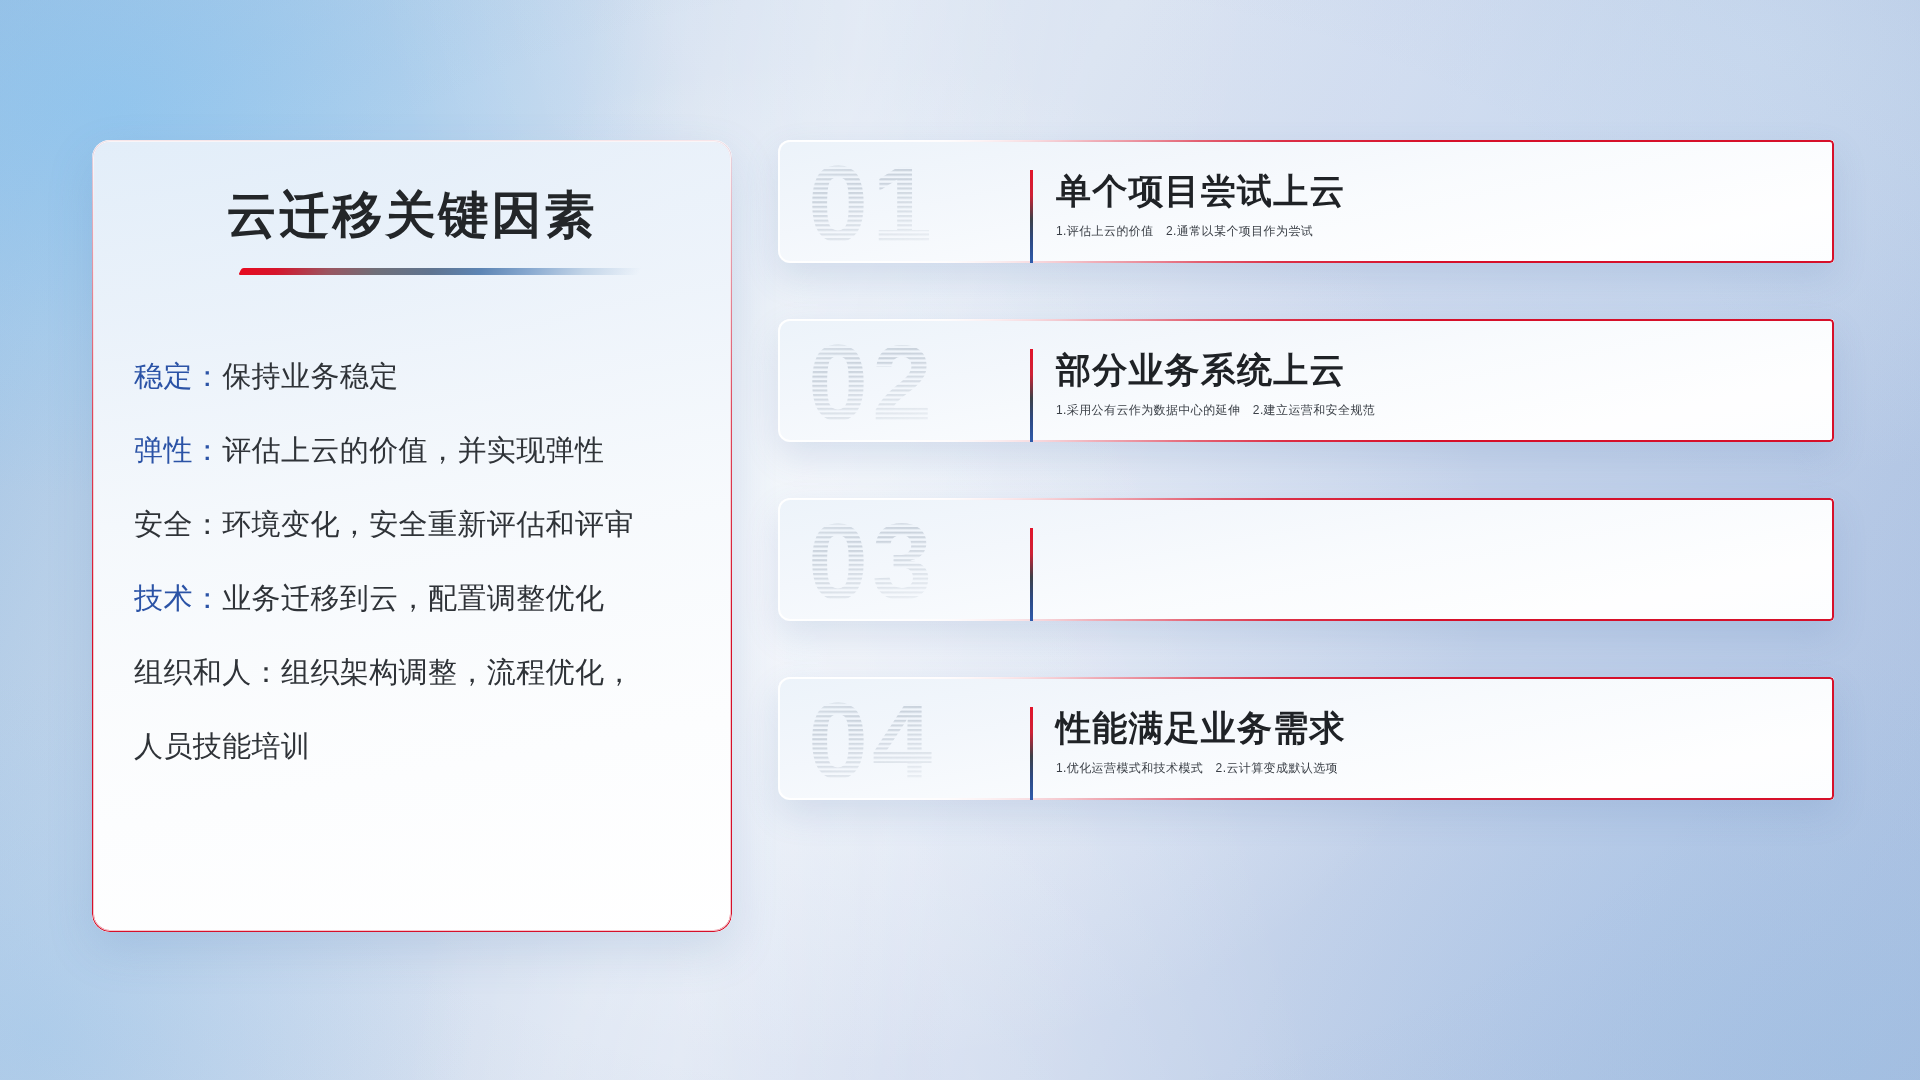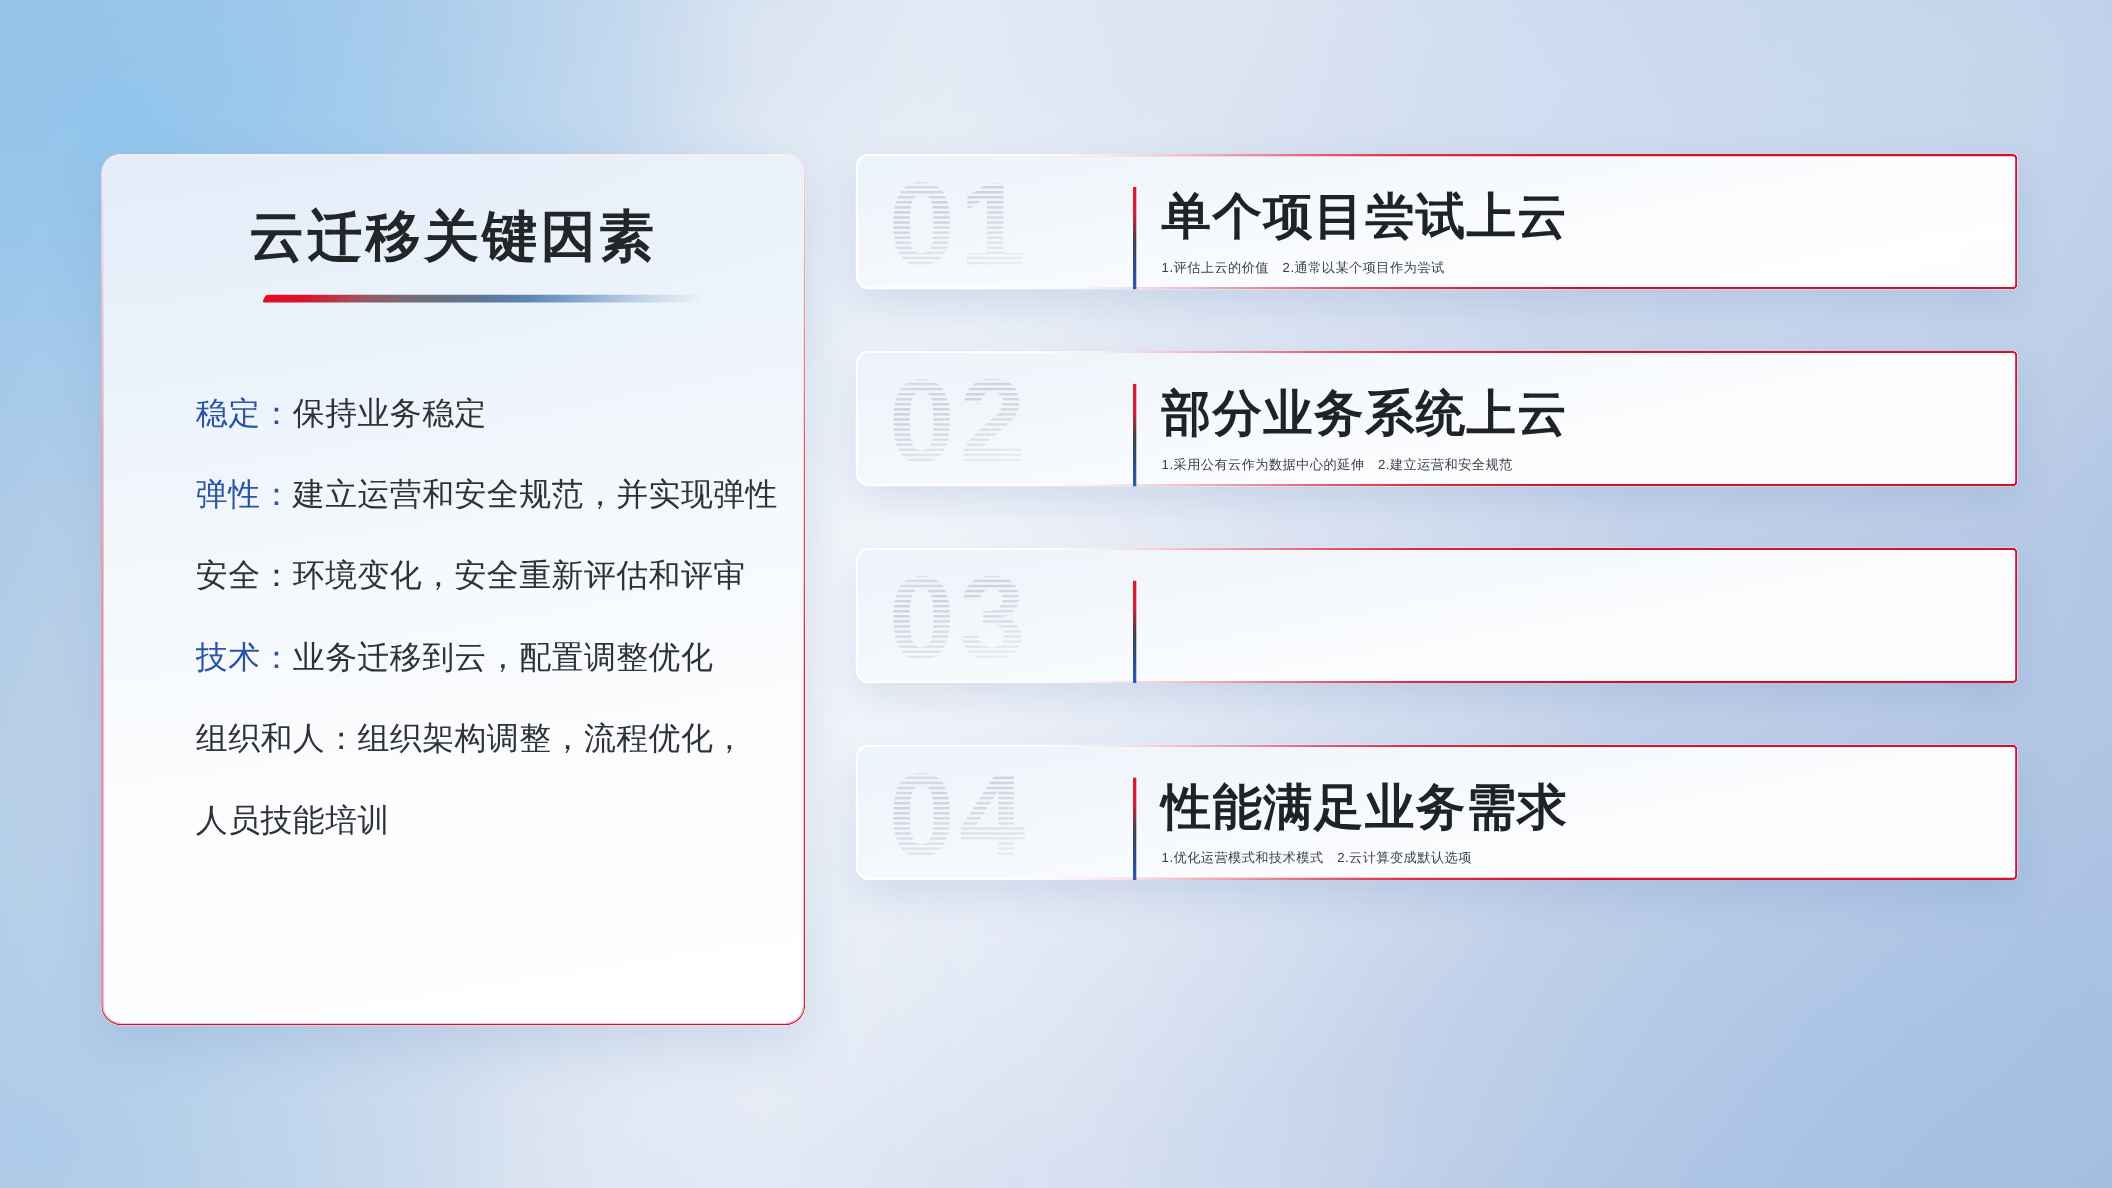--- a/index.html
+++ b/index.html
@@ -134,21 +134,20 @@
         rgba(240,245,250,0) 100%);
     border-radius: 2px;
     transform: skewX(-26deg);
   }
 
   #panel-body {
     position: absolute;
     left: 42px;
     top: 222px;
     right: 34px;
-    margin-left: 44px;
   }
   .panel-line {
     font-size: 29px;
     line-height: 1.0;
     color: #2f3338;
     margin-bottom: 45px;
     white-space: nowrap;
     letter-spacing: 0.4px;
   }
   .panel-line:last-child { margin-bottom: 0; }
@@ -222,21 +221,21 @@
     background: linear-gradient(180deg, #e2142b 0%, #cf2136 26%, #3d4148 50%, #2d4a84 72%, #2f5fb5 100%);
   }
 
   .card-text {
     position: absolute;
     left: 278px;
     right: 22px;
     top: 30px;
   }
   .card-title {
-    font-size: 45px;
+    font-size: 35px;
     font-weight: bold;
     color: #1f2226;
     letter-spacing: 1.2px;
     line-height: 1.18;
     white-space: nowrap;
   }
   .card-sub {
     margin-top: 13px;
     font-size: 12px;
     color: #3a3f46;
@@ -265,21 +264,21 @@
     <div id="left-panel-rim"></div>
 
     <div id="panel-title">云迁移关键因素</div>
     <div id="panel-title-rule"></div>
 
     <div id="panel-body">
       <div class="panel-line">
         <span class="lbl accent">稳定：</span><span>保持业务稳定</span>
       </div>
       <div class="panel-line">
-        <span class="lbl accent">弹性：</span><span>建立运营和安全规范，并实现弹性</span>
+        <span class="lbl accent">弹性：</span><span>评估上云的价值，并实现弹性</span>
       </div>
       <div class="panel-line">
         <span class="lbl">安全：</span><span>环境变化，安全重新评估和评审</span>
       </div>
       <div class="panel-line">
         <span class="lbl accent">技术：</span><span>业务迁移到云，配置调整优化</span>
       </div>
       <div class="panel-line">
         <span class="lbl">组织和人：</span><span>组织架构调整，流程优化，</span>
       </div>

